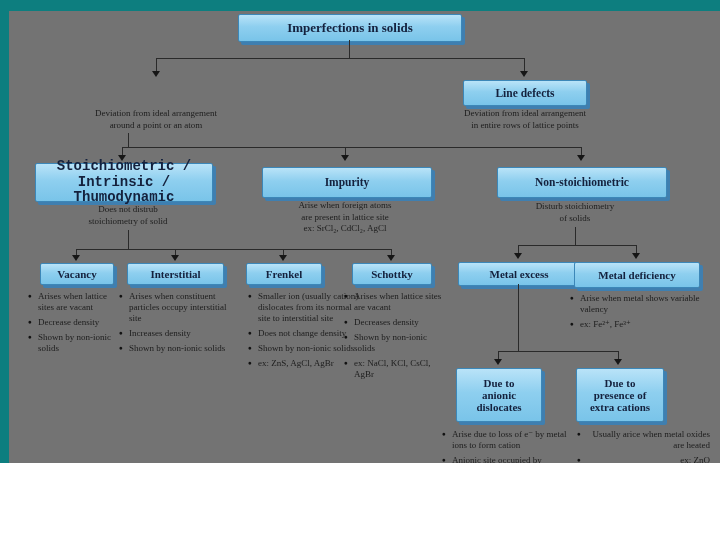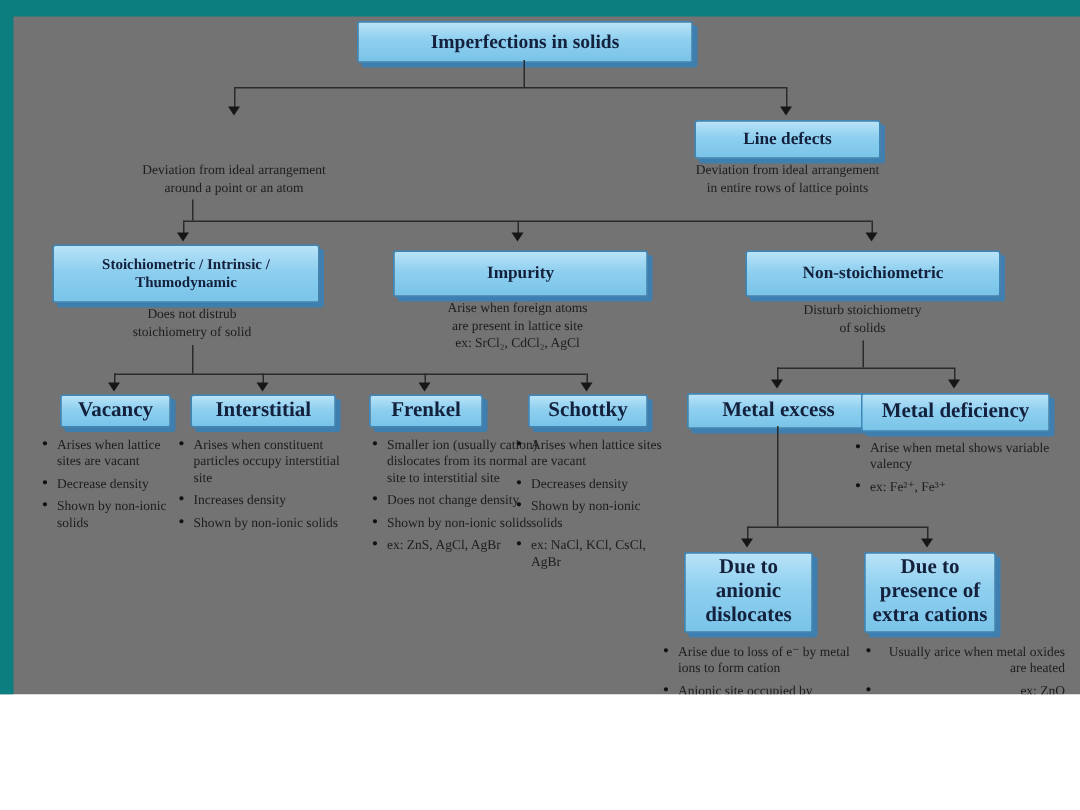--- a/index.html
+++ b/index.html
@@ -26,22 +26,22 @@
   .bullets { position:absolute; list-style:none; margin:0; padding:0; font-size:9px; line-height:1.22; color:#1d1d1d; }
   .bullets li { position:relative; padding-left:10px; margin-bottom:4px; }
   .bullets li::before { content:"●"; position:absolute; left:0; top:1px; font-size:6.5px; color:#111; }
   .vl { position:absolute; width:1px; background:#2a2a2a; }
   .hl { position:absolute; height:1px; background:#2a2a2a; }
   .arr { position:absolute; width:0; height:0; margin-left:-4px;
          border-left:4px solid transparent; border-right:4px solid transparent;
          border-top:6px solid #161616; }
   .fz13 { font-size:13px; }
   .fz11 { font-size:11.5px; }
-  .fz105 { font-size:10px; }
-  .fz95 { font-size:14px; }
+  .fz105 { font-size:14px;font-family:Liberation Mono, monospace; }
+  .fz95 { font-size:11px; }
 </style>
 </head>
 <body>
 
 <div id="slide">
 
   <div class="edge" style="left:0;top:8;width:9px;height:532px;"></div>
   <div class="edge" style="left:0;top:529;width:720px;height:11px;"></div>
 
   <div class="box fz13" style="left:238px;top:14px;width:222px;height:26px;">

